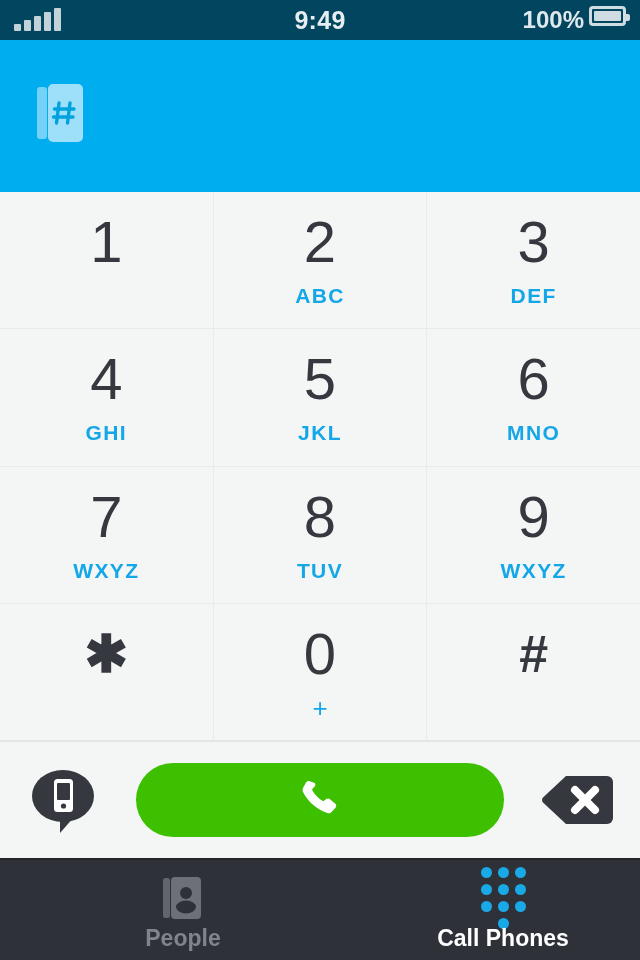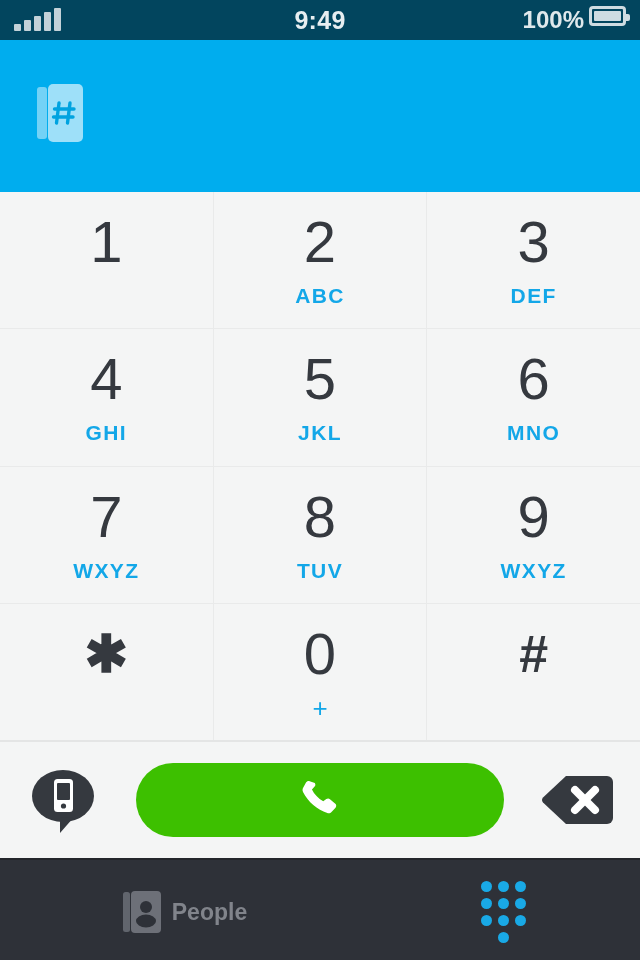--- a/index.html
+++ b/index.html
@@ -222,20 +222,21 @@
   
   .tabbar {
     flex: 0 0 100px;
     background: #2e3138;
     display: flex;
     border-top: 2px solid #24262b;
   }
   .tab {
     flex: 1 1 0;
     display: flex;
+    flex-direction: column;
     align-items: center;
     justify-content: center;
     gap: 5px;
     padding-top: 4px;
     box-sizing: border-box;
     margin-left: 46px;
   }
   .tab-icon {
     height: 48px;
     display: flex;
@@ -409,17 +410,18 @@
             <span></span>
           <span></span>
             <span></span>
             <span></span>
           <span></span>
             <span></span>
             <span></span>
           <span class="center"></span>
         </div>
       </div>
+      <div class="tab-label">Call Phones</div>
     </div>
 
   </div>
 
 </div>
 
 </body></html>

